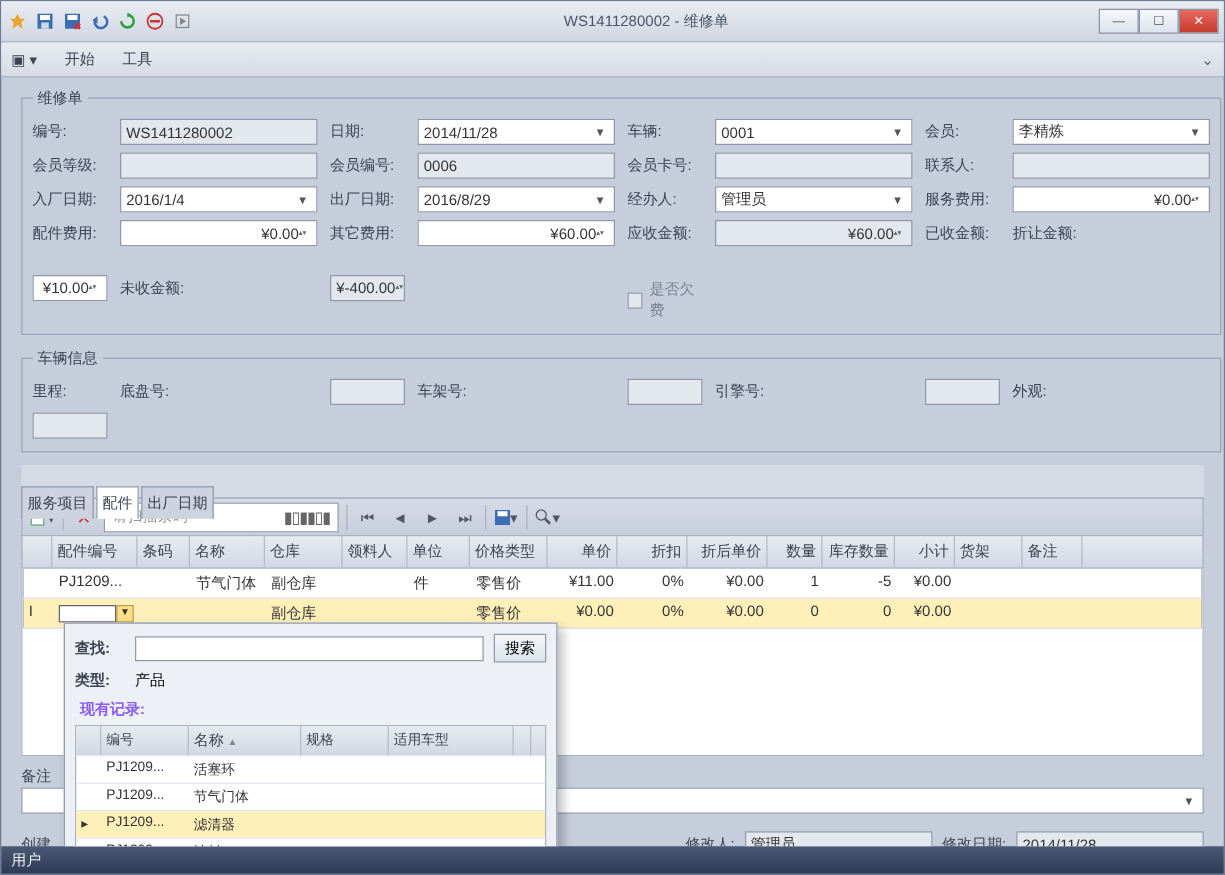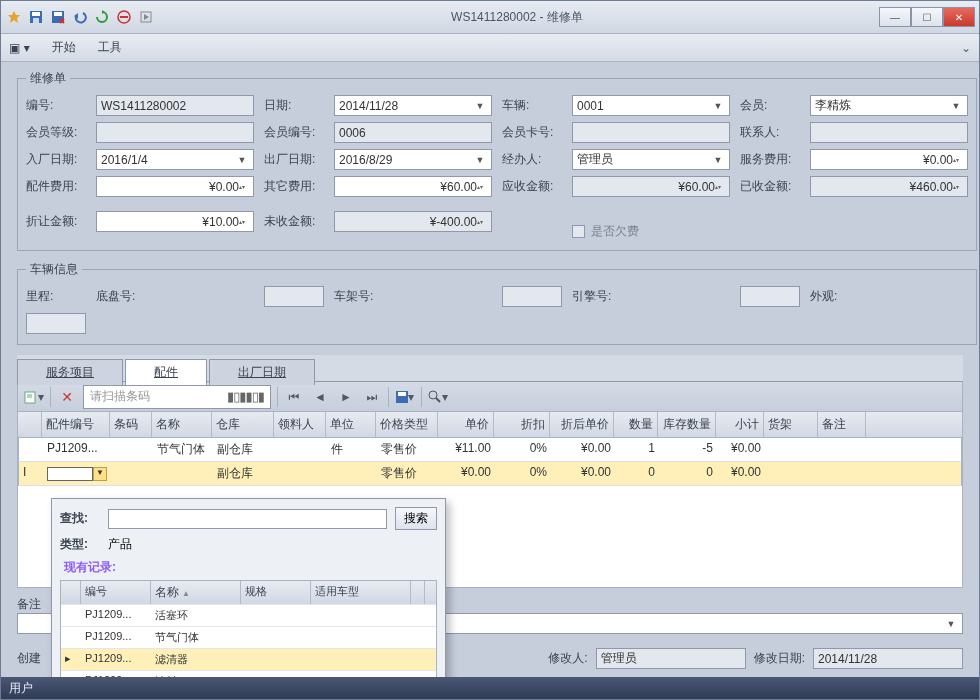--- a/index.html
+++ b/index.html
@@ -23,21 +23,21 @@
 .lbl { color:#3c4352; text-align:left; white-space:nowrap; }
 .fld { height:21px; background:#fff; border:1px solid #8f99ab; padding:0 4px; display:flex; align-items:center; justify-content:space-between; color:#333; }
 .fld.ro { background:#e3e7ee; }
 .fld .dd { width:14px; text-align:center; color:#555; font-size:9px; }
 .fld .val { flex:1; }
 .fld .val.r { text-align:right; }
 .spin { display:flex; flex-direction:column; font-size:6px; line-height:6px; color:#666; width:10px; }
 .chk { display:inline-flex; align-items:center; gap:6px; color:#7a8090;margin-top:20px; }
 .chk .box { width:13px; height:13px; border:1px solid #8f99ab; background:#e3e7ee; }
 .tabs { display:flex; border-bottom:1px solid #8f99ab; background:#d5dbe5; }
-.tab { padding:4px 28px; border:1px solid #8f99ab; border-bottom:none; background:#cdd4e0; color:#3c4352; margin-right:2px; position:relative; top:4px;text-decoration:underline; }
+.tab { padding:4px 4px; border:1px solid #8f99ab; border-bottom:none; background:#cdd4e0; color:#3c4352; margin-right:2px; position:relative; top:17px; }
 .tab.active { background:#fff; }
 .gridbar { height:30px; background:linear-gradient(#d6dce6,#c6cedc); border:1px solid #a9b2c2; border-top:none; display:flex; align-items:center; padding:0 6px; gap:6px; }
 .gridbar .sep { width:1px; height:20px; background:#a9b2c2; }
 .gb-btn { width:20px; height:20px; display:flex; align-items:center; justify-content:center; color:#556; }
 .scanbox { width:188px; height:24px; background:#fff; border:1px solid #8f99ab; display:flex; align-items:center; padding:0 6px; color:#999; font-size:15px; }
 .scanbox .bc { margin-left:auto; font-size:13px; letter-spacing:-1px; color:#666; }
 .gridhead { display:grid; background:linear-gradient(#e7ebf1,#d2d8e3); border:1px solid #a9b2c2; border-top:none; }
 .gridhead > div { border-right:1px solid #b3bac8; padding:4px 4px; color:#3c4352; white-space:nowrap; overflow:hidden; }
 .gridrow { display:grid; border-left:1px solid #a9b2c2; border-right:1px solid #a9b2c2; border-bottom:1px solid #d9deea; }
 .gridrow > div { padding:3px 4px; white-space:nowrap; overflow:hidden; color:#333; }
@@ -201,24 +201,20 @@
         <div class="fld">
             <span class="val r">¥60.00</span>
             <span class="spin">▴▾</span>
           </div>
         <div class="lbl">应收金额:</div>
         <div class="fld ro">
             <span class="val r">¥60.00</span>
             <span class="spin">▴▾</span>
           </div>
         <div class="lbl">已收金额:</div>
-        <div class="fld ro">
-            <span class="val r">¥460.00</span>
-            <span class="spin">▴▾</span>
-          </div>
 
         <div class="lbl">折让金额:</div>
         <div class="fld">
             <span class="val r">¥10.00</span>
             <span class="spin">▴▾</span>
           </div>
         <div class="lbl">未收金额:</div>
         <div class="fld ro">
             <span class="val r">¥-400.00</span>
             <span class="spin">▴▾</span>

